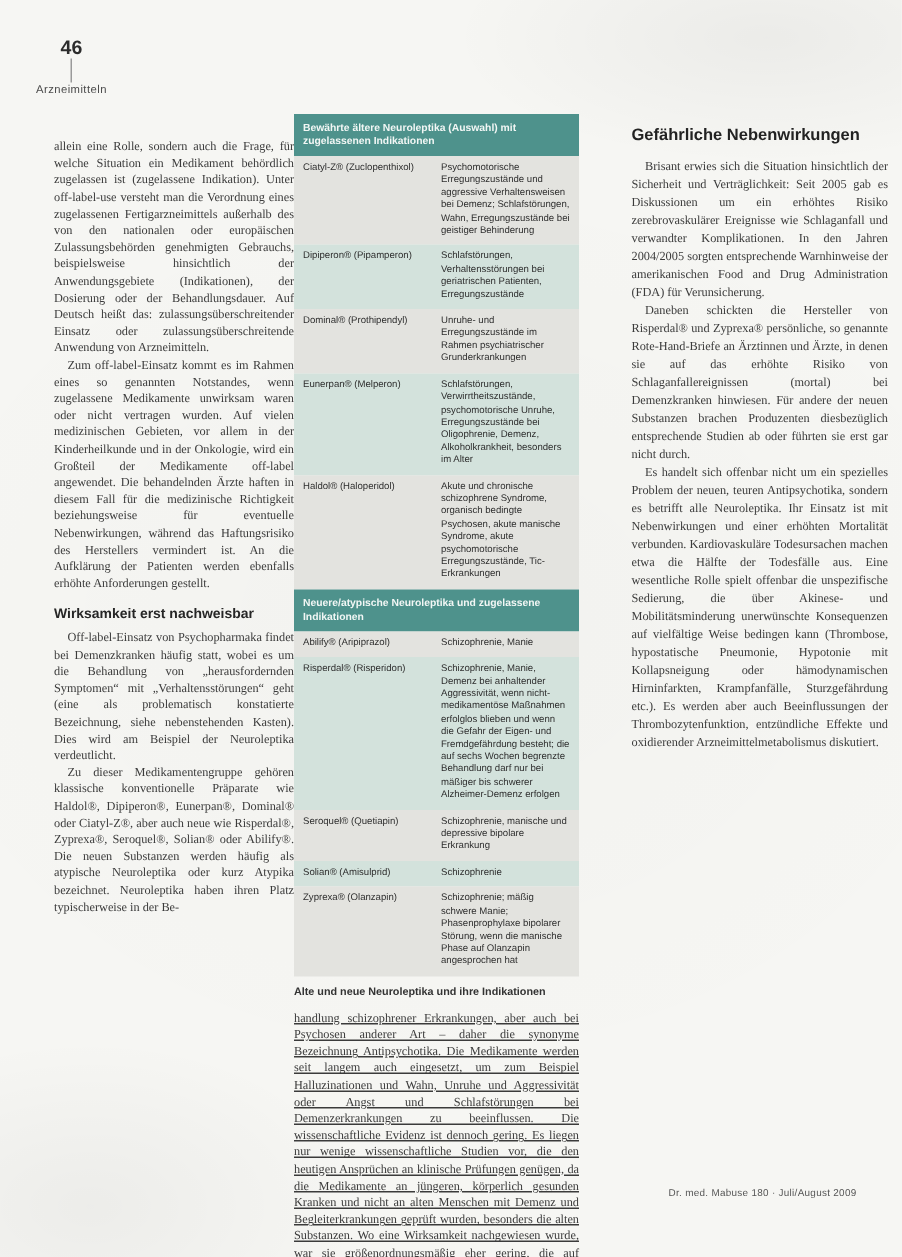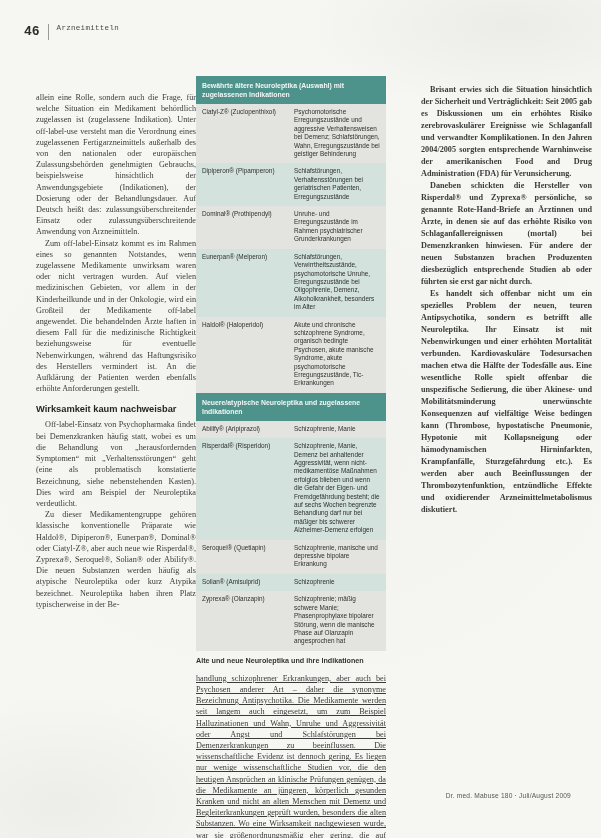--- a/index.html
+++ b/index.html
@@ -8,34 +8,34 @@
     position:relative;
     font-family:"Liberation Serif", serif;
     background:
       radial-gradient(ellipse 300px 120px at 85% 3%, rgba(0,0,0,0.045), transparent 70%),
       radial-gradient(ellipse 260px 160px at 10% 96%, rgba(0,0,0,0.04), transparent 70%),
       radial-gradient(ellipse 500px 400px at 50% 50%, rgba(0,0,0,0.015), transparent 80%),
       #f6f6f3;
     color:#3a3a3a;
     overflow:hidden;
   }
-  .page-header { position:absolute; top:24px; left:24px; display:flex; align-items:flex-start; font-family:Liberation Mono, monospace; }
+  .page-header { position:absolute; top:24px; left:24px; display:flex; align-items:center; font-family:Liberation Sans, sans-serif;flex-direction:column; }
   .page-number { font-size:13px; font-weight:bold; color:#2c2c2c; }
   .header-rule { width:1px; height:16px; background:#9a9a9a; margin:0 8px; }
   .section-name { font-size:7.5px; color:#4a4a4a; letter-spacing:0.3px; }
 
   .col { position:absolute; text-align:justify; }
   .bt { font-size:8.2px; line-height:11.2px; color:#3b3b3b; }
   .bt + .bt { text-indent:9px; }
   .indent { text-indent:9px; }
 
   .col-left  { left:36px;  top:92px; width:160px; }
   .col-mid   { left:196px; top:76px; width:190px; }
   .col-right { left:421px; top:84px; width:171px; }
-  .col-right .bt { line-height:12px;font-weight:bold; }
+  .col-right .bt { line-height:12px; }
 
   .subhead {
     font-family:"Liberation Sans", sans-serif;
     font-size:9.3px; font-weight:bold; color:#262626;
     margin:10px 0 5px 0; text-align:left;
   }
   .right-heading {
     font-family:"Liberation Sans", sans-serif;
     font-size:11px; line-height:13.5px; font-weight:bold; color:#222;
     margin-bottom:7px; text-align:left;
@@ -73,21 +73,21 @@
 
   <div class="page-header">
     <span class="page-number">46</span>
     <span class="header-rule"></span>
     <span class="section-name">Arzneimitteln</span>
   </div>
 
   <div class="col col-left">
     <p class="bt">allein eine Rolle, sondern auch die Frage, für welche Situation ein Medikament behördlich zugelassen ist (zugelassene Indikation). Unter off-label-use versteht man die Verordnung eines zugelassenen Fertigarzneimittels außerhalb des von den nationalen oder europäischen Zulassungsbehörden genehmigten Gebrauchs, beispielsweise hinsichtlich der Anwendungsgebiete (Indikationen), der Dosierung oder der Behandlungsdauer. Auf Deutsch heißt das: zulassungsüberschreitender Einsatz oder zulassungsüberschreitende Anwendung von Arzneimitteln.</p>
     <p class="bt indent">Zum off-label-Einsatz kommt es im Rahmen eines so genannten Notstandes, wenn zugelassene Medikamente unwirksam waren oder nicht vertragen wurden. Auf vielen medizinischen Gebieten, vor allem in der Kinderheilkunde und in der Onkologie, wird ein Großteil der Medikamente off-label angewendet. Die behandelnden Ärzte haften in diesem Fall für die medizinische Richtigkeit beziehungsweise für eventuelle Nebenwirkungen, während das Haftungsrisiko des Herstellers vermindert ist. An die Aufklärung der Patienten werden ebenfalls erhöhte Anforderungen gestellt.</p>
-    <h3 class="subhead">Wirksamkeit kaum nachweisbar</h3>
+    <h3 class="subhead">Wirksamkeit erst nachweisbar</h3>
     <p class="bt indent">Off-label-Einsatz von Psychopharmaka findet bei Demenzkranken häufig statt, wobei es um die Behandlung von „herausfordernden Symptomen“ mit „Verhaltensstörungen“ geht (eine als problematisch konstatierte Bezeichnung, siehe nebenstehenden Kasten). Dies wird am Beispiel der Neuroleptika verdeutlicht.</p>
     <p class="bt indent">Zu dieser Medikamentengruppe gehören klassische konventionelle Präparate wie Haldol®, Dipiperon®, Eunerpan®, Dominal® oder Ciatyl-Z®, aber auch neue wie Risperdal®, Zyprexa®, Seroquel®, Solian® oder Abilify®. Die neuen Substanzen werden häufig als atypische Neuroleptika oder kurz Atypika bezeichnet. Neuroleptika haben ihren Platz typischerweise in der Be-</p>
   </div>
 
   <div class="col col-mid">
     <div class="ind-table">
       <div class="tbl-header">Bewährte ältere Neuroleptika (Auswahl) mit zugelassenen Indikationen</div>
 
       <div class="tbl-row row-gray">
         <div class="cell-drug">Ciatyl-Z® (Zuclopenthixol)</div>
@@ -133,20 +133,21 @@
         <div class="cell-ind">Schizophrenie; mäßig schwere Manie; Phasenprophylaxe bipolarer Störung, wenn die manische Phase auf Olanzapin angesprochen hat</div>
       </div>
     </div>
 
     <div class="tbl-caption">Alte und neue Neuroleptika und ihre Indikationen</div>
 
     <p class="bt mid-text">handlung schizophrener Erkrankungen, aber auch bei Psychosen anderer Art – daher die synonyme Bezeichnung Antipsychotika. Die Medikamente werden seit langem auch eingesetzt, um zum Beispiel Halluzinationen und Wahn, Unruhe und Aggressivität oder Angst und Schlafstörungen bei Demenzerkrankungen zu beeinflussen. Die wissenschaftliche Evidenz ist dennoch gering. Es liegen nur wenige wissenschaftliche Studien vor, die den heutigen Ansprüchen an klinische Prüfungen genügen, da die Medikamente an jüngeren, körperlich gesunden Kranken und nicht an alten Menschen mit Demenz und Begleiterkrankungen geprüft wurden, besonders die alten Substanzen. Wo eine Wirksamkeit nachgewiesen wurde, war sie größenordnungsmäßig eher gering, die auf Halluzination und Unruhe bezogenen Besserungen gleichermaßen. Es profitieren offenbar nur Patientinnen mit sehr ausgeprägter Symptomatik.</p>
   </div>
 
   <div class="col col-right">
+    <h2 class="right-heading">Gefährliche Nebenwirkungen</h2>
     <p class="bt indent">Brisant erwies sich die Situation hinsichtlich der Sicherheit und Verträglichkeit: Seit 2005 gab es Diskussionen um ein erhöhtes Risiko zerebrovaskulärer Ereignisse wie Schlaganfall und verwandter Komplikationen. In den Jahren 2004/2005 sorgten entsprechende Warnhinweise der amerikanischen Food and Drug Administration (FDA) für Verunsicherung.</p>
     <p class="bt">Daneben schickten die Hersteller von Risperdal® und Zyprexa® persönliche, so genannte Rote-Hand-Briefe an Ärztinnen und Ärzte, in denen sie auf das erhöhte Risiko von Schlaganfallereignissen (mortal) bei Demenzkranken hinwiesen. Für andere der neuen Substanzen brachen Produzenten diesbezüglich entsprechende Studien ab oder führten sie erst gar nicht durch.</p>
     <p class="bt">Es handelt sich offenbar nicht um ein spezielles Problem der neuen, teuren Antipsychotika, sondern es betrifft alle Neuroleptika. Ihr Einsatz ist mit Nebenwirkungen und einer erhöhten Mortalität verbunden. Kardiovaskuläre Todesursachen machen etwa die Hälfte der Todesfälle aus. Eine wesentliche Rolle spielt offenbar die unspezifische Sedierung, die über Akinese- und Mobilitätsminderung unerwünschte Konsequenzen auf vielfältige Weise bedingen kann (Thrombose, hypostatische Pneumonie, Hypotonie mit Kollapsneigung oder hämodynamischen Hirninfarkten, Krampfanfälle, Sturzgefährdung etc.). Es werden aber auch Beeinflussungen der Thrombozytenfunktion, entzündliche Effekte und oxidierender Arzneimittelmetabolismus diskutiert.</p>
   </div>
 
   <div class="page-footer">Dr. med. Mabuse 180 · Juli/August 2009</div>
 
 </div>
 
 </body></html>

